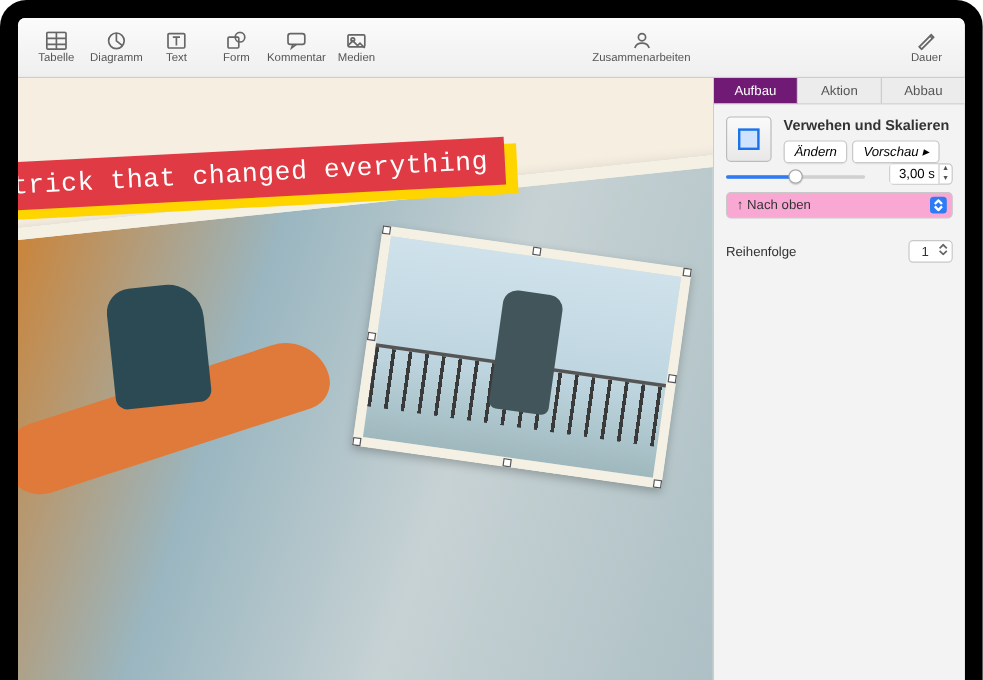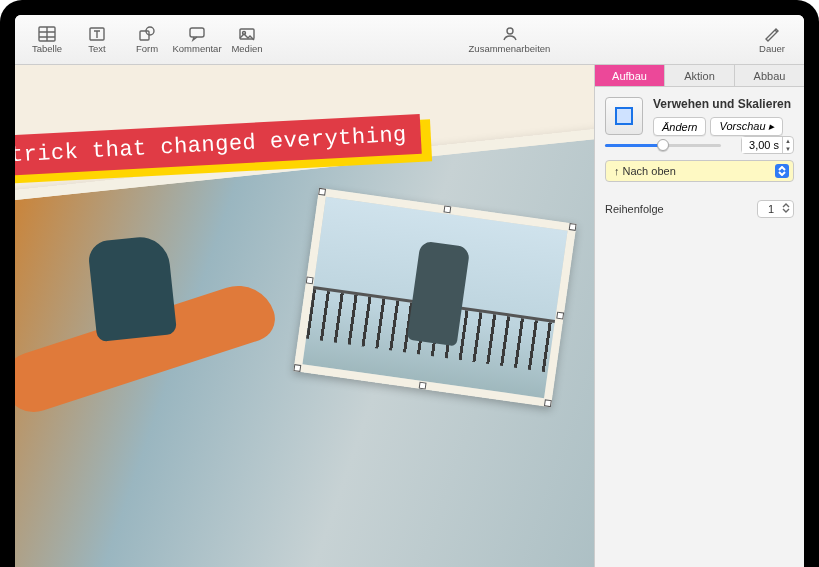--- a/index.html
+++ b/index.html
@@ -155,43 +155,43 @@
     border-left:1px solid #ccc;
     display:flex;flex-direction:column;
   }
   .tabs{
     display:flex;height:22px;
     border-bottom:1px solid #ccc;
   }
   .tab{flex:1;display:flex;align-items:center;justify-content:center;
     font-size:11px;color:#555;background:#ececec;border-right:1px solid #ccc;}
   .tab:last-child{border-right:none;}
-  .tab.active{background:#ec4899;color:#fff;}
+  .tab.active{background:#701a75;color:#fff;}
   .panel{padding:10px 10px;}
   .effect-row{display:flex;gap:10px;align-items:flex-start;}
   .eff-thumb{width:38px;height:38px;border:1px solid #bbb;border-radius:4px;
     background:linear-gradient(#fafafa,#e8e8e8);display:flex;align-items:center;justify-content:center;}
   .eff-thumb .sq{width:18px;height:18px;border:2px solid #1a73e8;background:#cfe2ff;}
   .eff-info{flex:1;}
   .eff-title{font-weight:700;font-size:12px;margin-bottom:6px;}
   .btn-row{display:flex;gap:4px;}
   .mac-btn{background:#fff;border:1px solid #c8c8c8;border-radius:4px;
     padding:2px 8px;font-size:11px;box-shadow:0 1px 0 rgba(0,0,0,.05);font-style:italic;}
   .section-label{font-size:10.5px;color:#555;margin:16px 0 6px;}
-  .slider-row{display:flex;align-items:center;gap:20px;}
+  .slider-row{display:flex;align-items:flex-end;gap:20px;}
   .slider{flex:1;position:relative;height:14px;}
   .slider-track{position:absolute;top:6px;left:0;right:0;height:3px;background:#d0d0d0;border-radius:2px;}
   .slider-fill{position:absolute;top:6px;left:0;height:3px;background:#2f7bf5;border-radius:2px;width:50%;}
   .slider-knob{position:absolute;top:1px;left:50%;width:12px;height:12px;background:#fff;border:1px solid #aaa;border-radius:50%;transform:translateX(-50%);box-shadow:0 1px 1px rgba(0,0,0,.2);}
   .spin{display:flex;align-items:center;border:1px solid #c8c8c8;border-radius:4px;background:#fff;}
   .spin input{border:none;width:40px;text-align:right;padding:2px 3px;font-size:11px;outline:none;}
   .spin .arrows{display:flex;flex-direction:column;border-left:1px solid #ccc;}
   .spin .arrows div{font-size:6px;line-height:6px;padding:1px 2px;color:#555;}
   .select{display:flex;align-items:center;justify-content:space-between;
-    background:#fef9c3;border:1px solid #c8c8c8;border-radius:4px;padding:3px 4px 3px 8px;margin-top:6px;}
+    background:#f9a8d4;border:1px solid #c8c8c8;border-radius:4px;padding:3px 4px 3px 8px;margin-top:6px;}
   .select .chev{width:14px;height:14px;background:#2f7bf5;border-radius:3px;display:flex;align-items:center;justify-content:center;}
   .select .chev svg{stroke:#fff;stroke-width:2;}
   .row-split{display:flex;align-items:center;justify-content:space-between;margin-top:18px;}
   .order-sel{display:flex;align-items:center;background:#fff;border:1px solid #c8c8c8;border-radius:4px;padding:2px 3px 2px 10px;gap:8px;}
 </style>
 </head>
 <body>
 
 <div class="laptop-frame">
   <div class="notch"></div>
@@ -200,20 +200,29 @@
     <div class="toolbar">
       <div class="tb-group">
         <div class="tb-btn">
           <div class="ic">
               <svg width="18" height="16">
                 <rect x="1" y="1" width="16" height="14" rx="1"></rect>
                 <path d="M1 6h16M1 11h16M9 1v14"></path>
               </svg>
             </div>
           <span>Tabelle</span>
+        </div>
+        <div class="tb-btn">
+          <div class="ic">
+              <svg width="18" height="16">
+                <circle cx="9" cy="8" r="6.5"></circle>
+                <path d="M9 1.5V8l5 4"></path>
+              </svg>
+            </div>
+          <span>Diagramm</span>
         </div>
         <div class="tb-btn">
           <div class="ic">
               <svg width="18" height="16">
                 <rect x="2" y="2" width="14" height="12" rx="1"></rect>
                 <path d="M6 5h6M9 5v7"></path>
               </svg>
             </div>
           <span>Text</span>
         </div>

